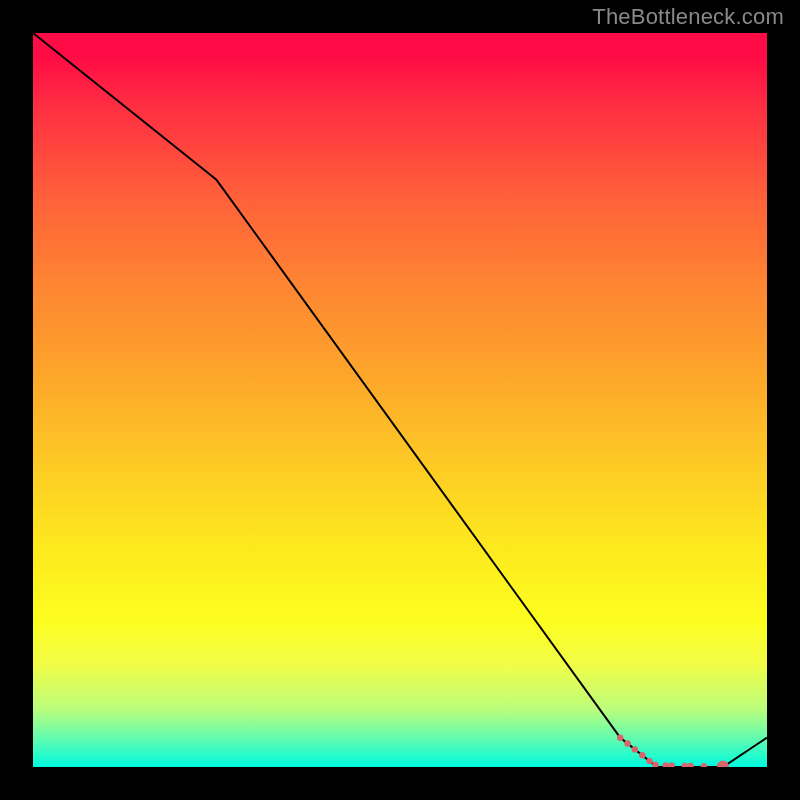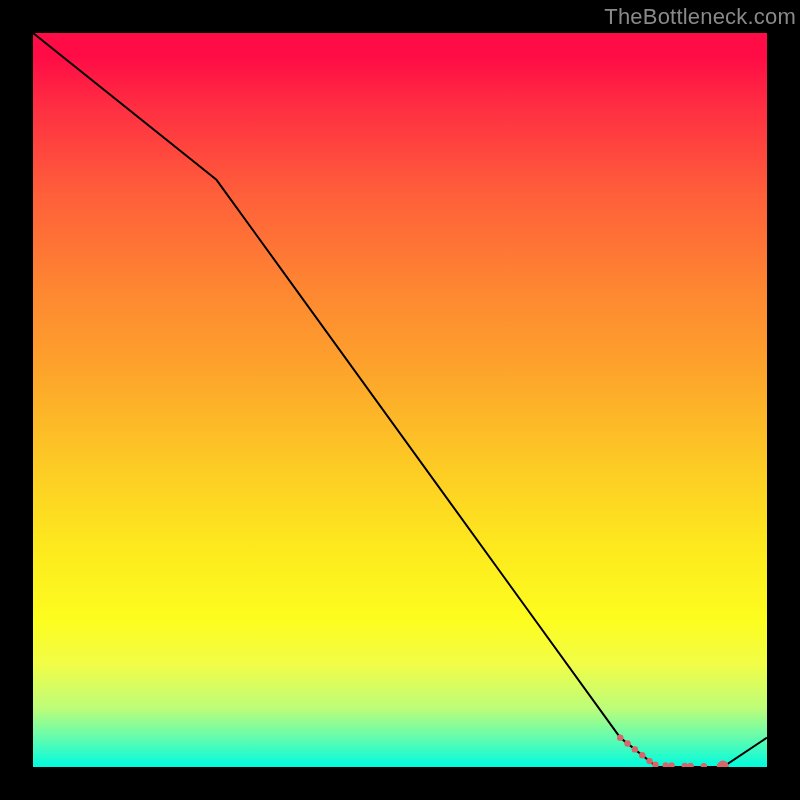--- a/index.html
+++ b/index.html
@@ -13,21 +13,21 @@
   }
   .frame {
     position: relative;
     width: 800px;
     height: 800px;
     background: #000;
   }
   .watermark {
     position: absolute;
     top: 4px;
-    right: 4px;
+    right: 16px;
     color: #898989;
     font-size: 22px;
     font-weight: 500;
     letter-spacing: 0.2px;
     z-index: 10;
   }
   .plot-area {
     position: absolute;
     left: 33px;
     top: 33px;

